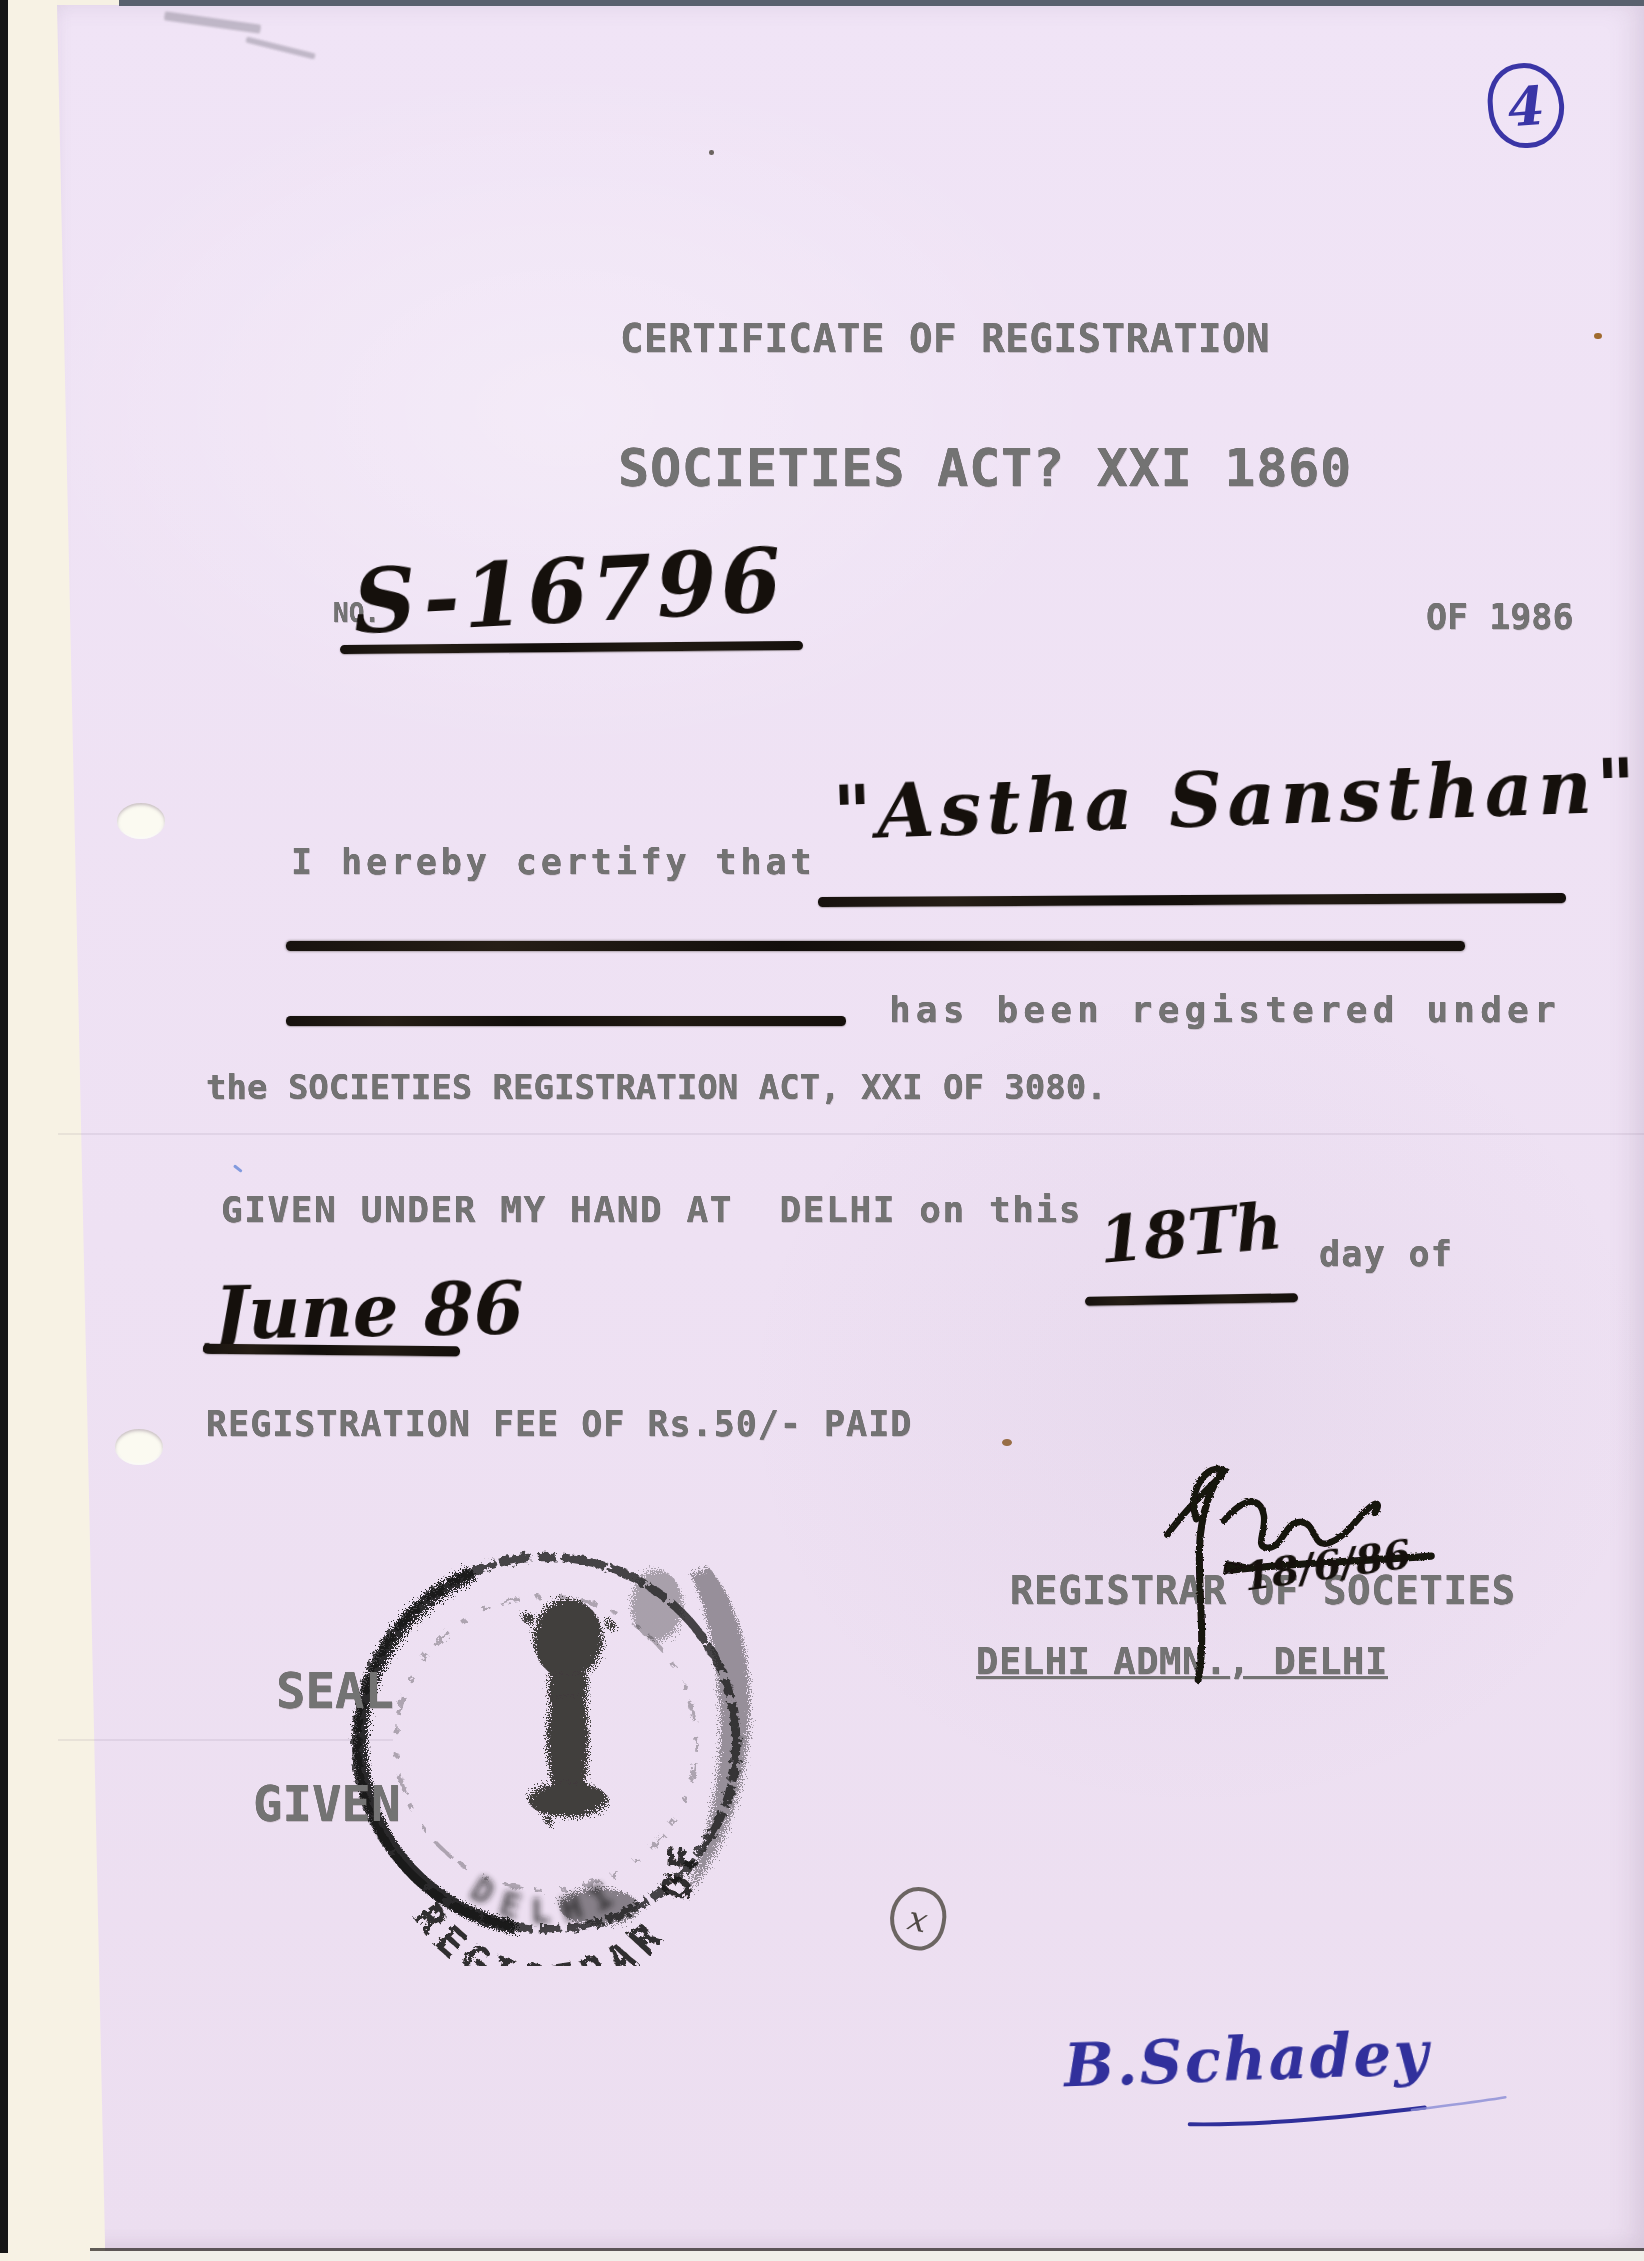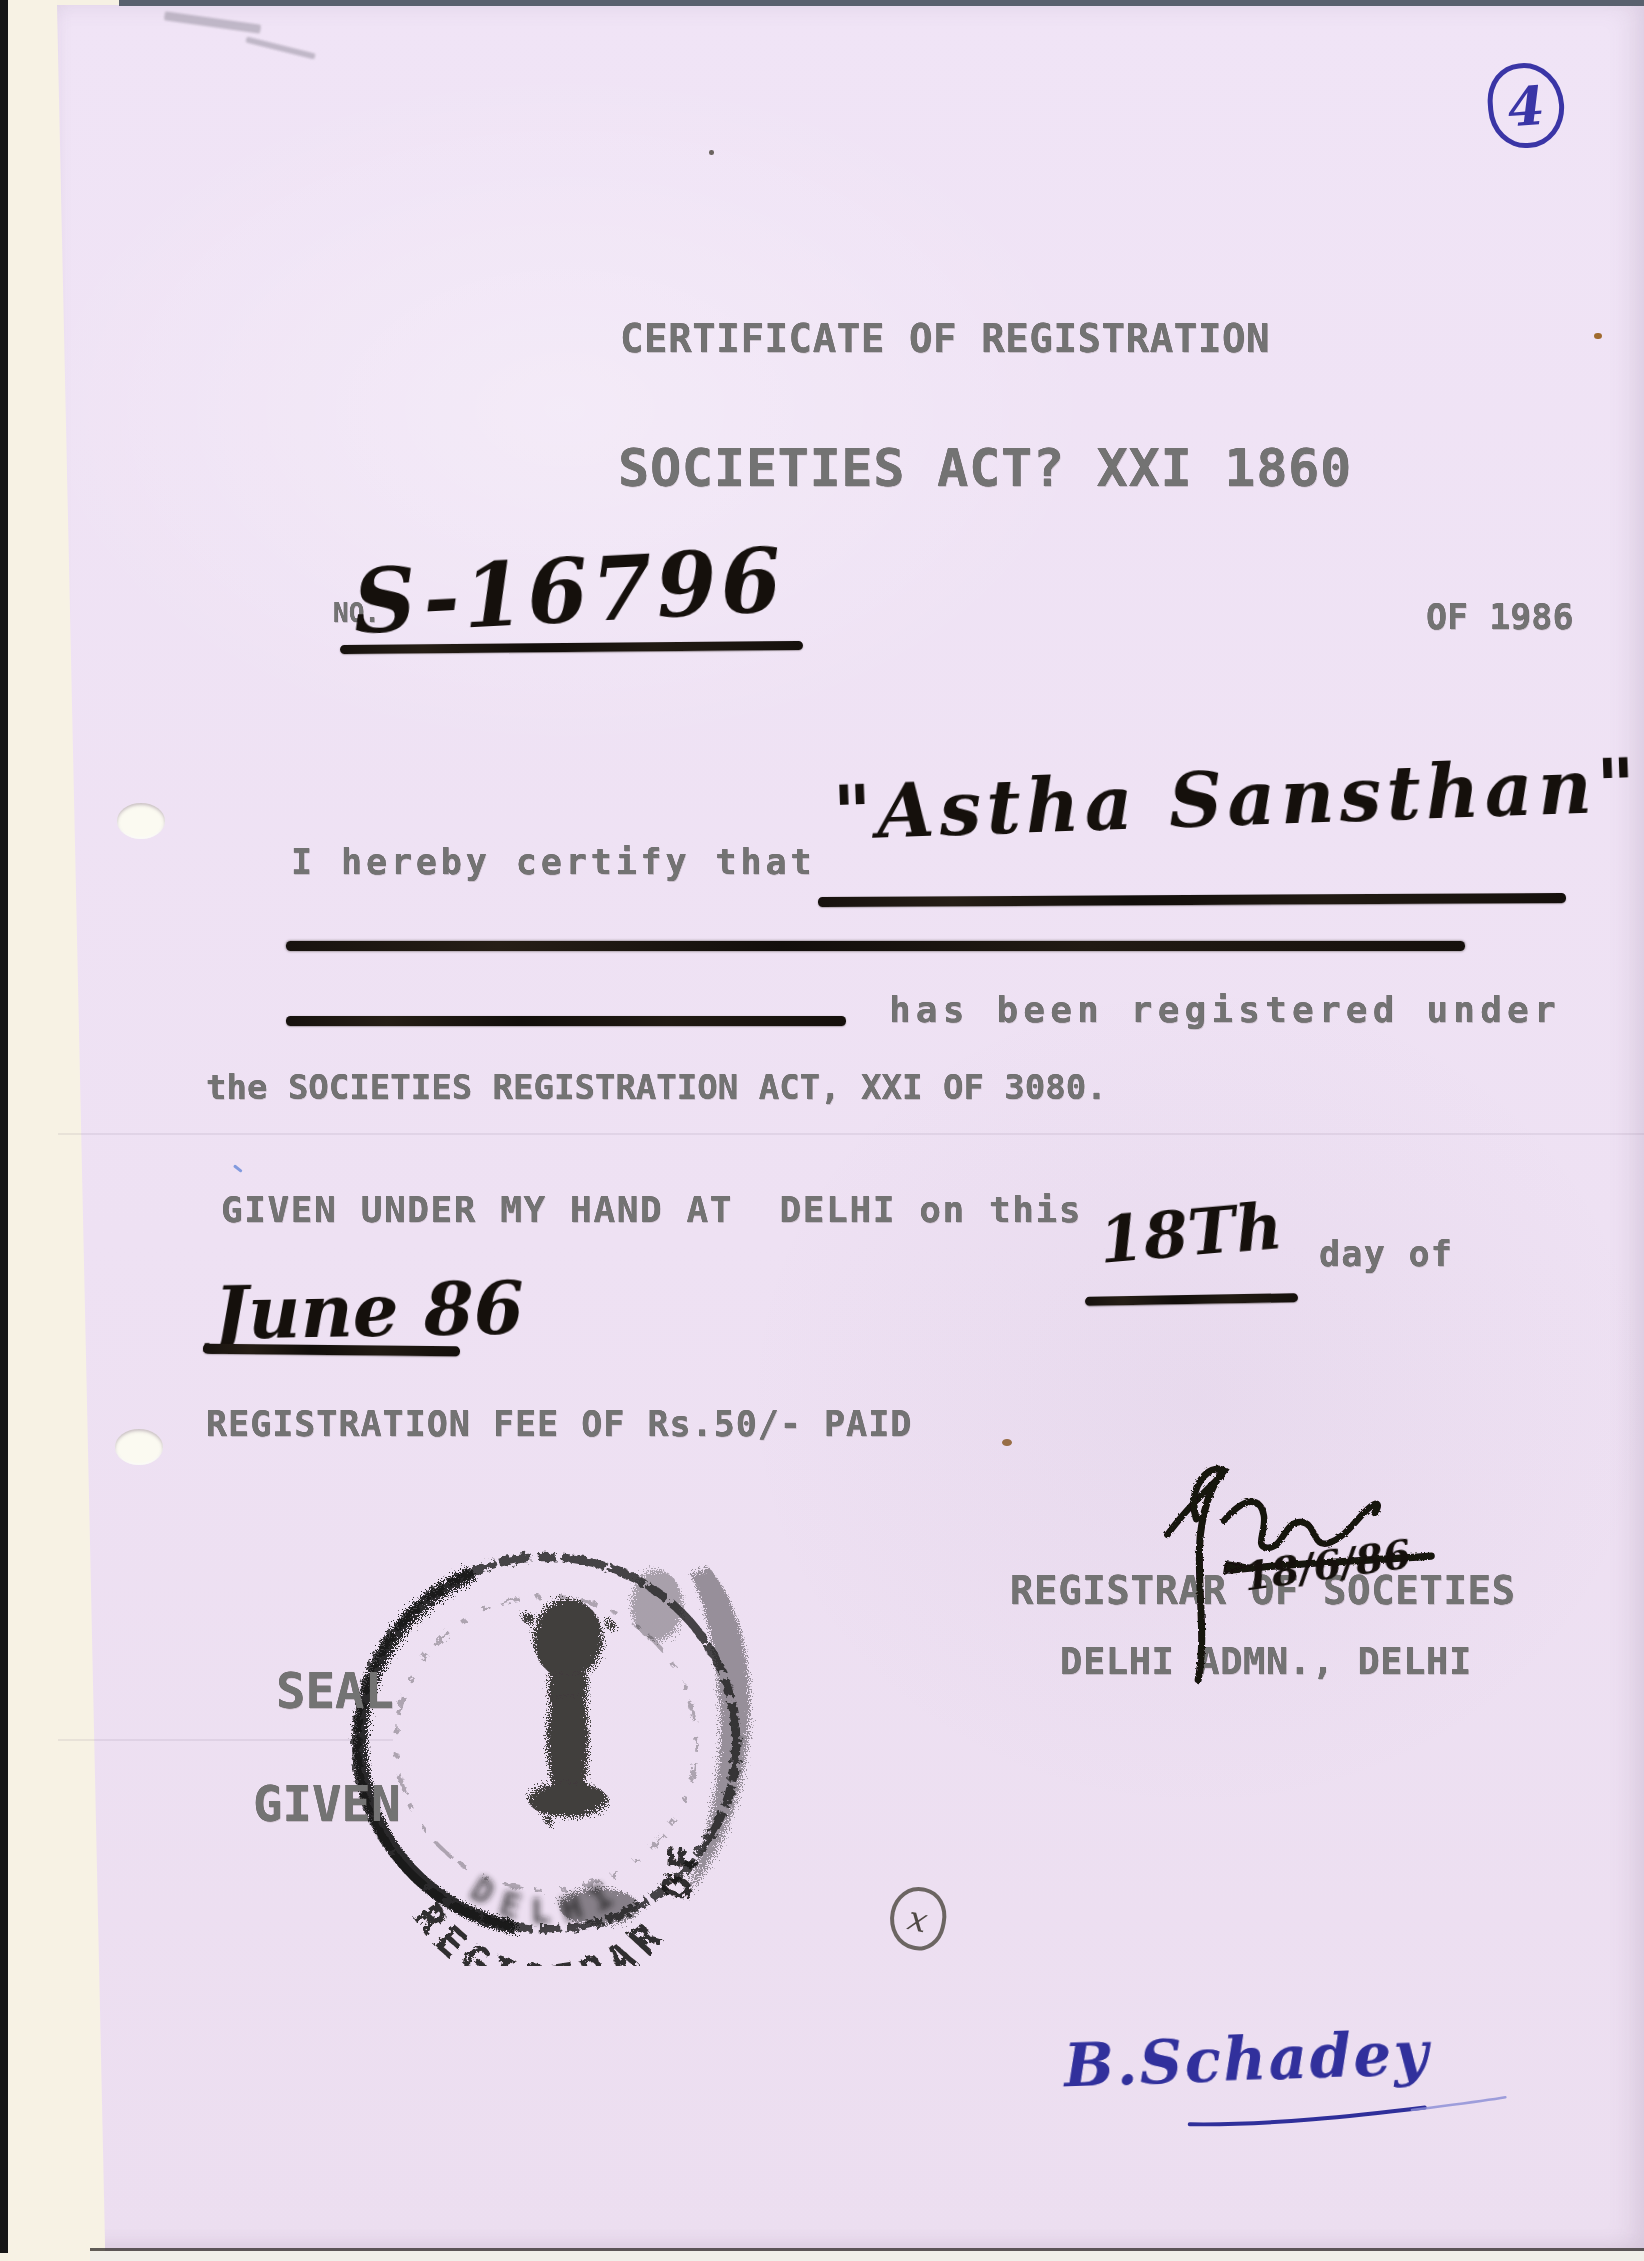--- a/index.html
+++ b/index.html
@@ -137,21 +137,21 @@
       <path d="M 600,60 C 652,122 672,222 662,322 C 652,432 612,522 562,572 C 602,482 622,382 617,282 C 612,182 592,112 572,72 Z" fill="#202020" opacity=".42" filter="url(#grain)"></path>
       <ellipse cx="430" cy="588" rx="62" ry="28" fill="#222" opacity=".5" filter="url(#grain)"></ellipse>
       <ellipse cx="520" cy="120" rx="40" ry="55" fill="#2a2a2a" opacity=".35" filter="url(#grain)"></ellipse>
     </g>
   </svg>
 
   <div class="typed" style="left:276px;top:1667px;font-size:49px;">SEAL</div>
   <div class="typed" style="left:253px;top:1780px;font-size:49px;">GIVEN</div>
 
   <div class="typed" style="left:1010px;top:1571px;font-size:39px;letter-spacing:0.6px;">REGISTRAR OF SOCETIES</div>
-  <div class="typed" style="left:1060px;top:1643px;font-size:37px;letter-spacing:0.6px;">DELHI ADMN., DELHI</div>
+  <div class="typed" style="left:976px;top:1643px;font-size:37px;letter-spacing:0.6px;text-decoration:underline;">DELHI ADMN., DELHI</div>
 
   <svg style="position:absolute;left:1148px;top:1451px;" width="309" height="245" viewBox="0 0 480 380">
     <g fill="none" stroke="#17120e" stroke-linecap="round" filter="url(#sigrough)">
       <path d="M 30,130 C 55,95 82,68 114,38" stroke-width="10"></path>
       <path d="M 75,105 C 60,55 95,18 118,30 C 98,52 82,95 80,150 C 78,230 90,290 78,355" stroke-width="11"></path>
       <path d="M 118,108 C 150,70 175,70 180,100 C 184,125 165,148 185,150 C 210,152 212,108 238,110 C 262,112 255,150 280,143 C 308,134 322,106 346,86 C 357,77 361,83 352,96" stroke-width="10"></path>
       <path d="M 128,185 C 220,174 330,171 440,163" stroke-width="11"></path>
       <path d="M 118,191 L 152,177 L 121,172 Z" fill="#17120e" stroke-width="3"></path>
     </g>
   </svg>

